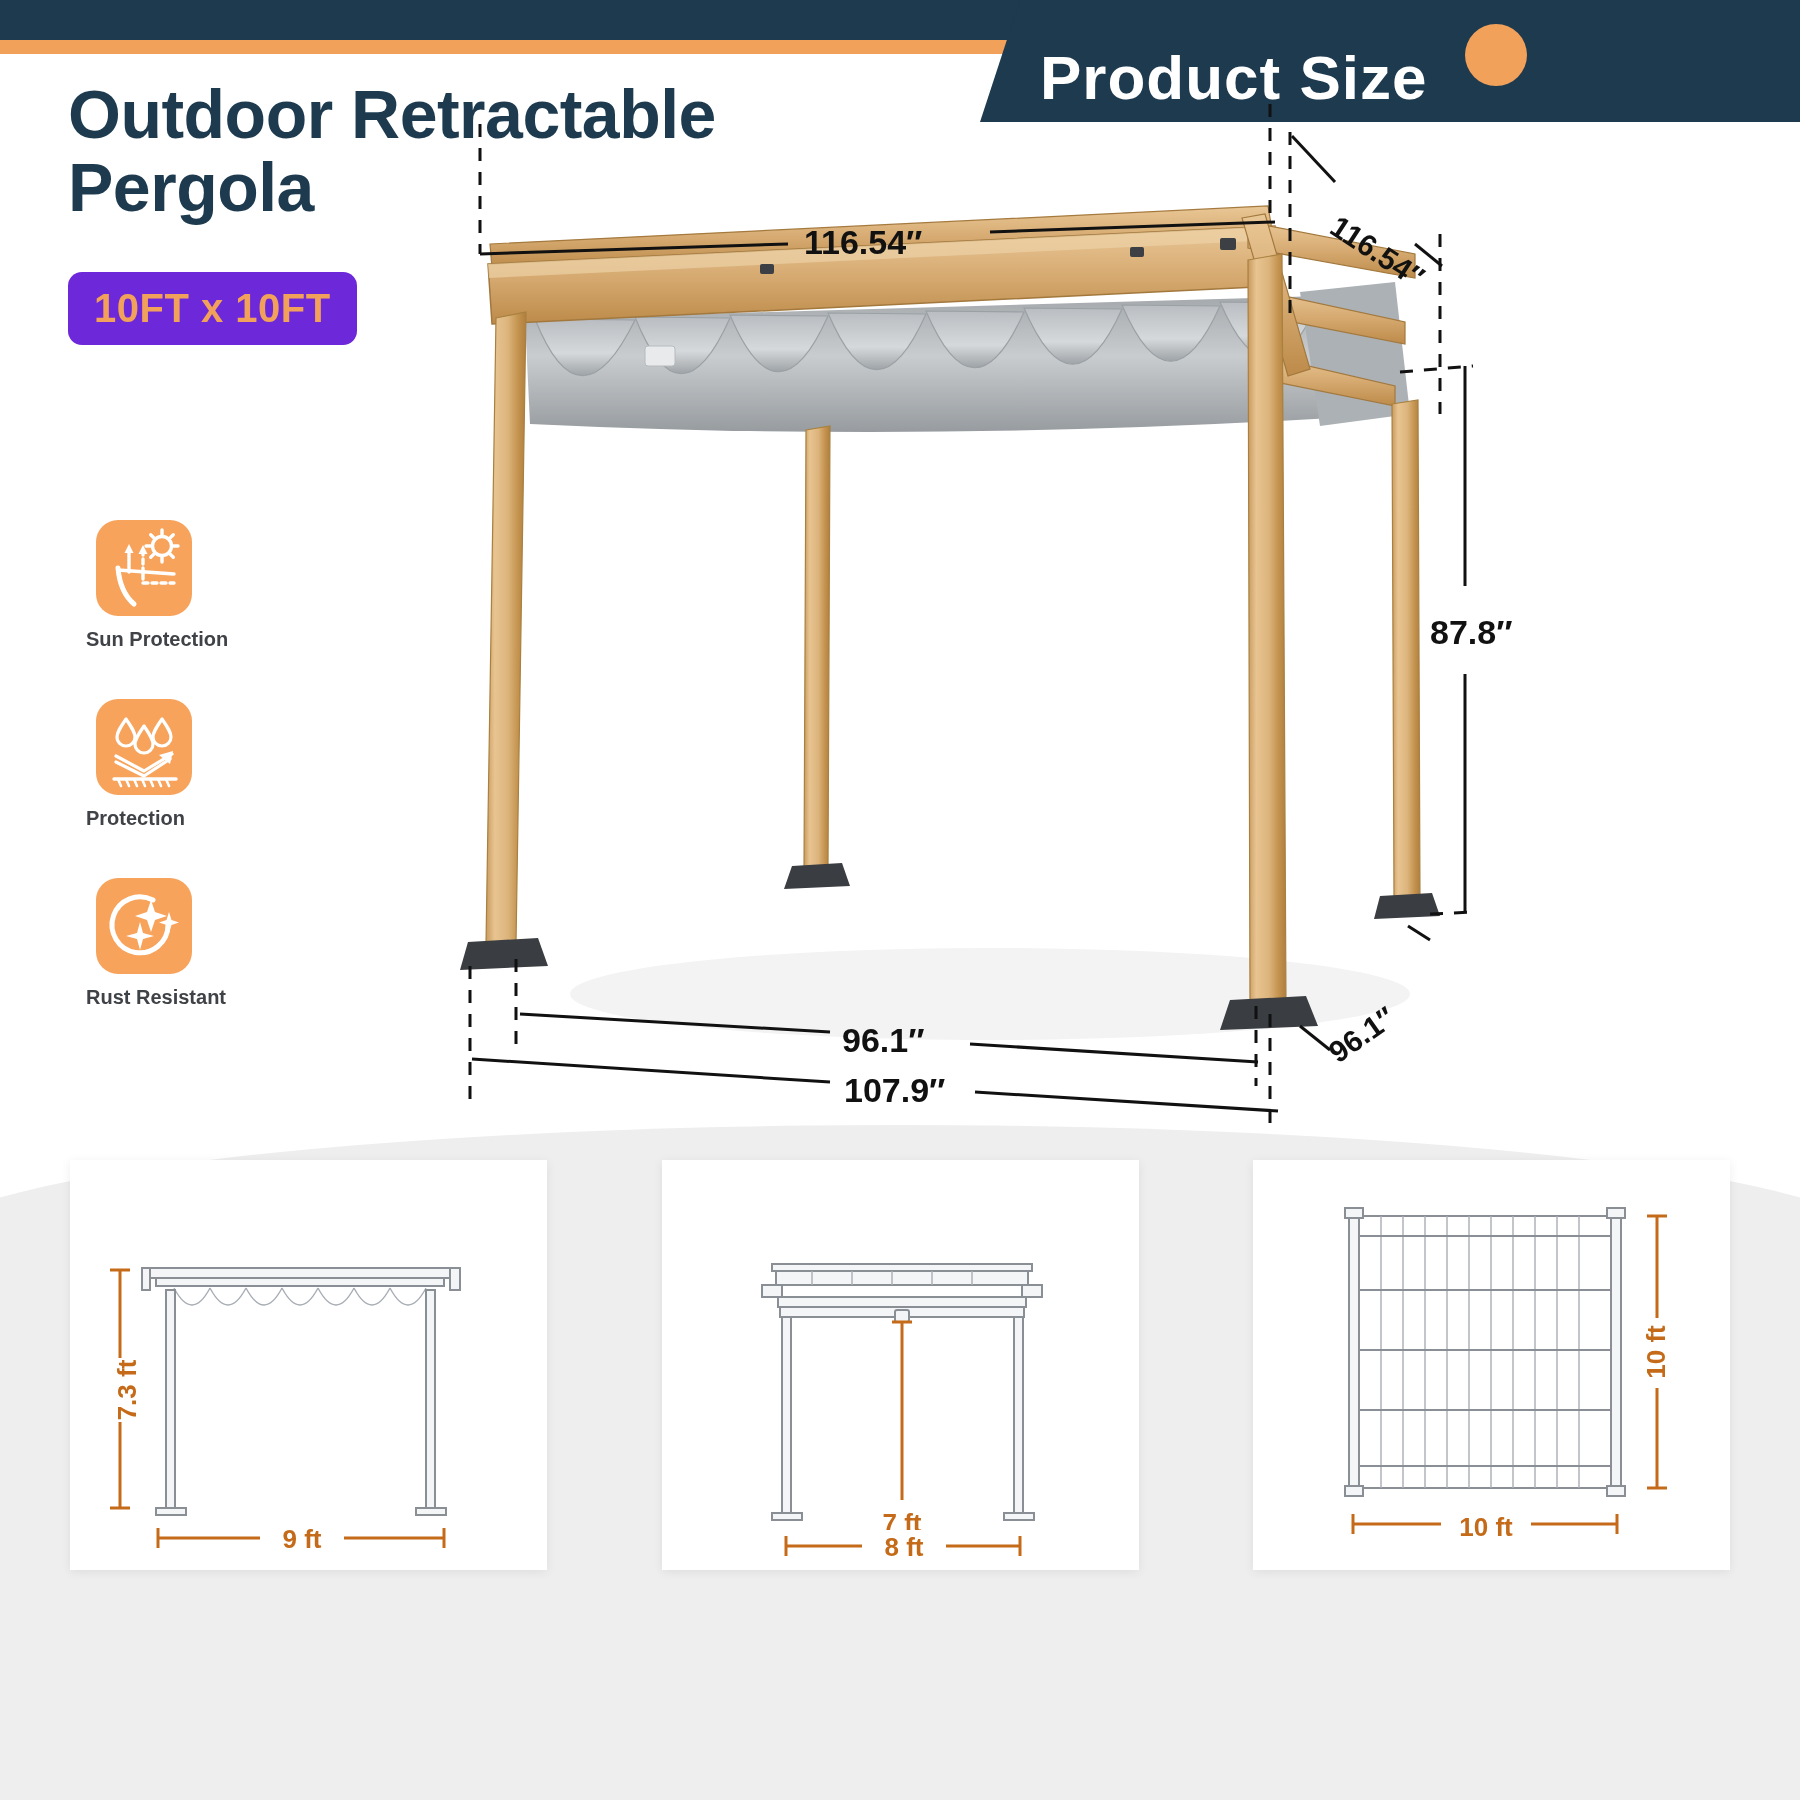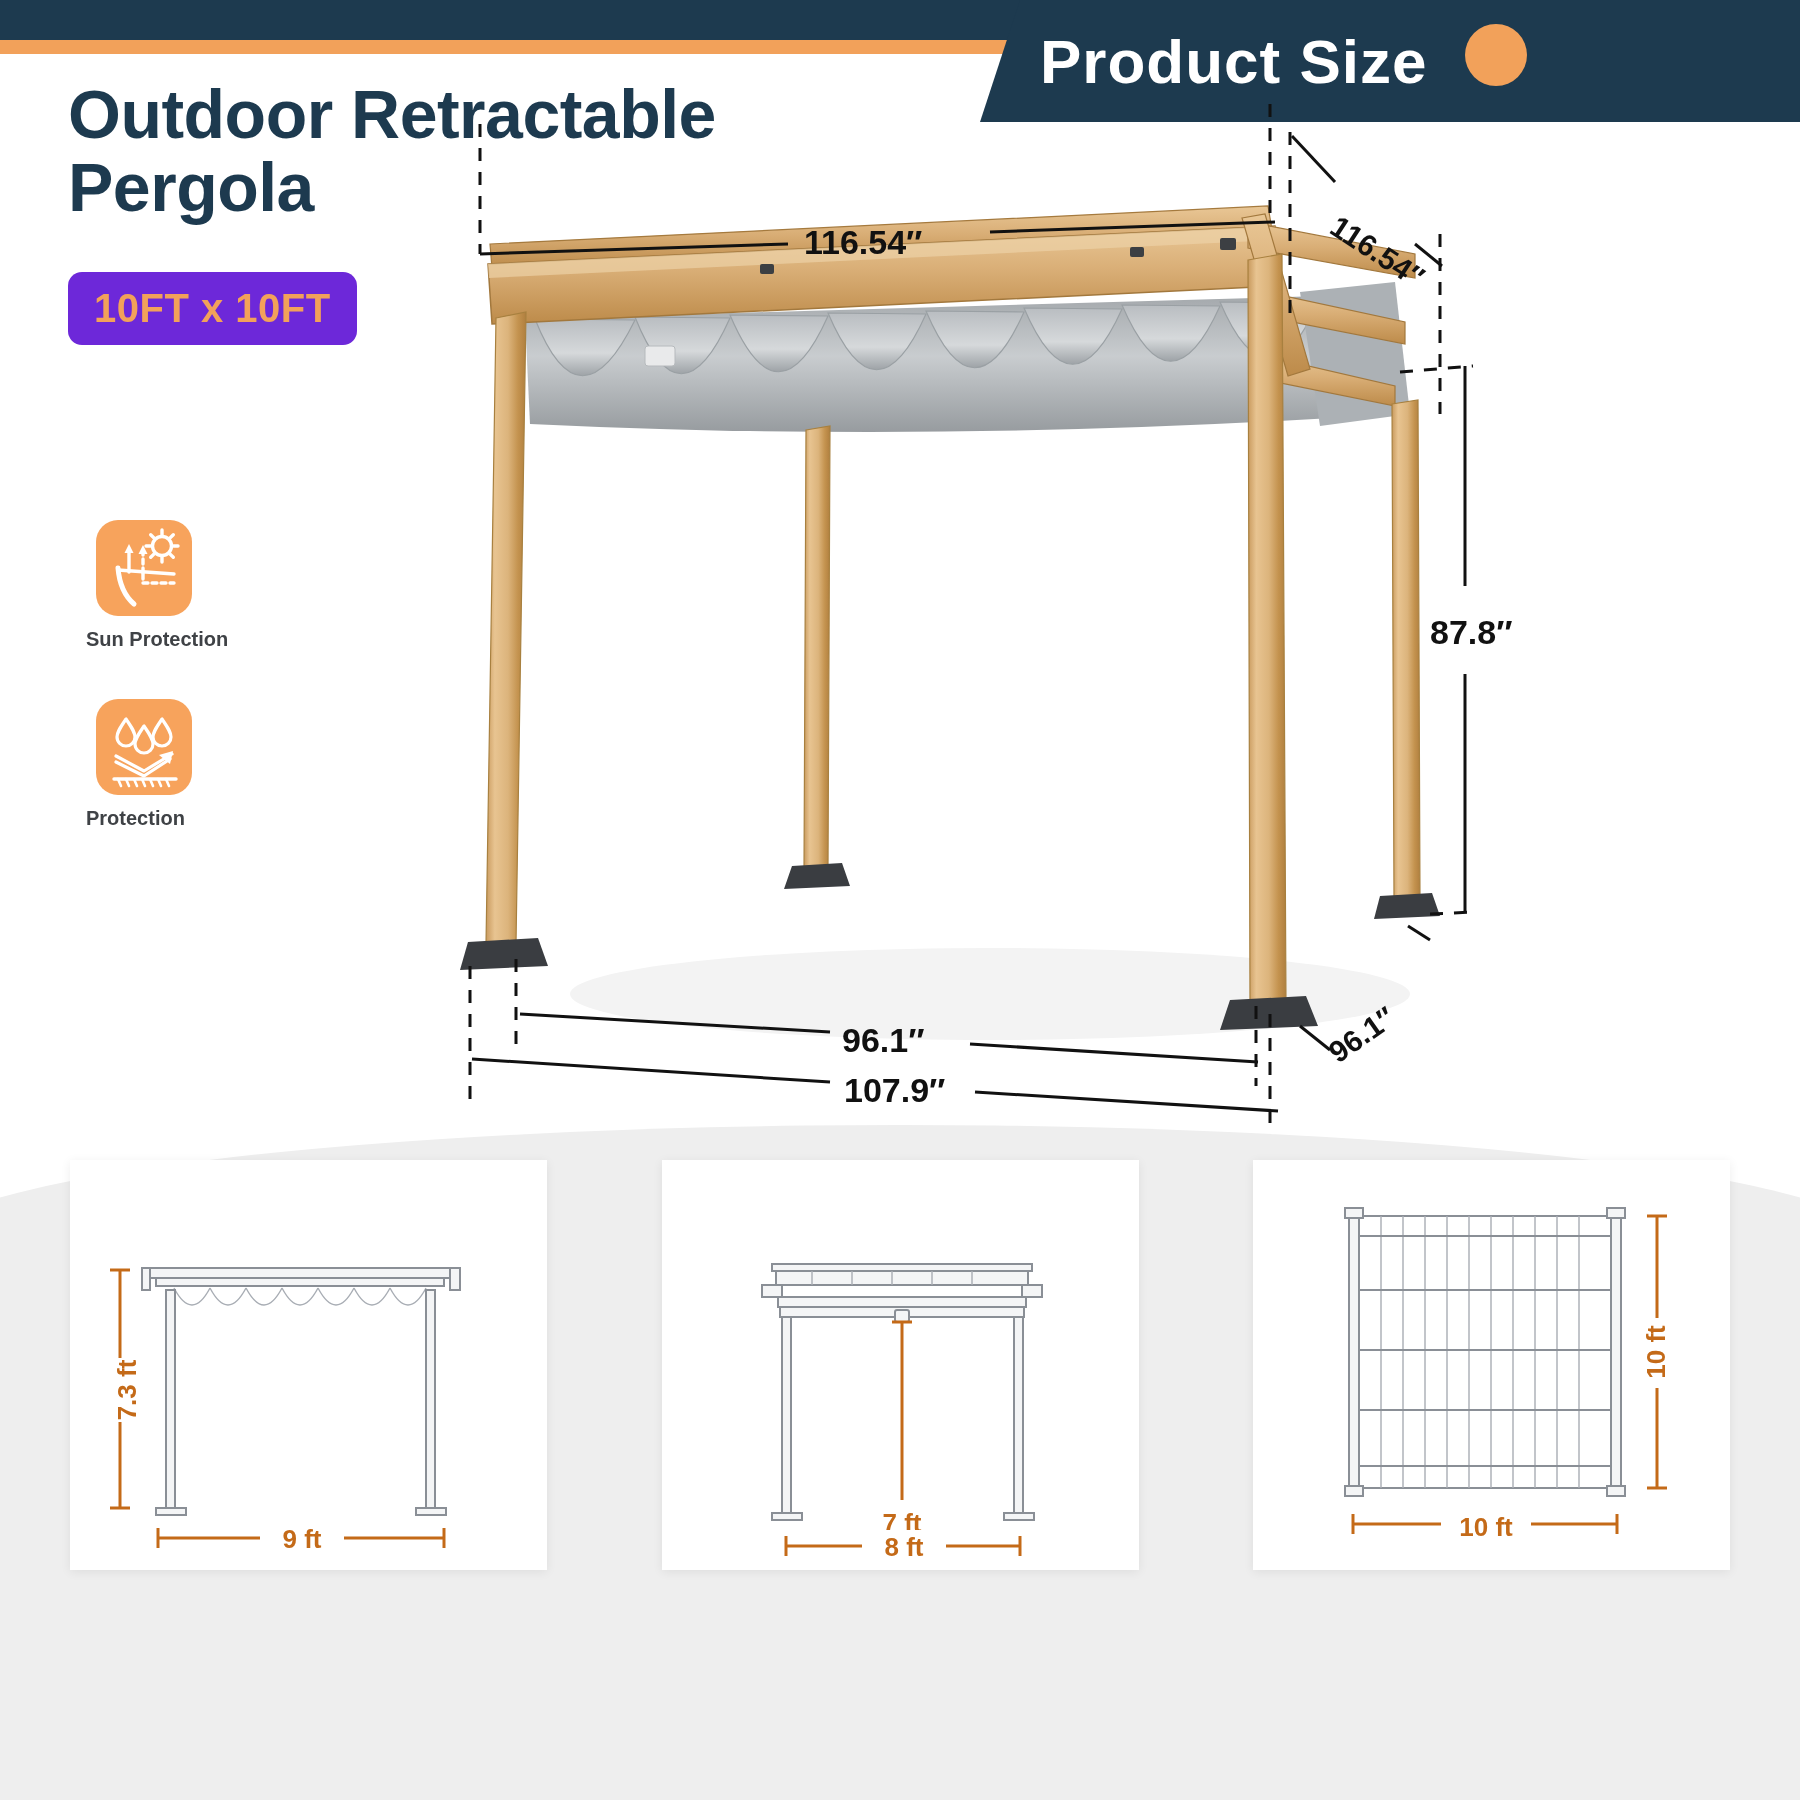--- a/index.html
+++ b/index.html
@@ -19,21 +19,21 @@
   .header-orange {
     position: absolute; top: 40px; left: 0; width: 1020px; height: 14px;
     background: #f2a15a;
   }
   .header-tab {
     position: absolute; top: 0px; left: 980px; width: 820px; height: 122px;
     background: #1d3a4f;
     clip-path: polygon(40px 0, 820px 0, 820px 122px, 0px 122px);
   }
   .product-size-title {
-    position: absolute; top: 26px; left: 1040px;
+    position: absolute; top: 42px; left: 1040px;
     font-size: 62px; font-weight: bold; color: #ffffff;
     letter-spacing: 1px; z-index: 5;
   }
   .orange-dot {
     position: absolute; top: 24px; left: 1465px;
     width: 62px; height: 62px; border-radius: 50%;
     background: #f2a15a; z-index: 4;
   }
 
   
@@ -169,20 +169,35 @@
             <line x1="54" y1="80" x2="57" y2="87"></line>
             <line x1="62" y1="80" x2="65" y2="87"></line>
             <line x1="70" y1="80" x2="73" y2="87"></line>
           </g>
         </g>
       </svg>
     </div>
     <div class="feature-label">Protection</div>
   </div>
 
+  <div class="feature">
+    <div class="feature-icon">
+      <svg width="96" height="96" viewBox="0 0 96 96">
+        <g stroke="#ffffff" fill="none" stroke-width="5" stroke-linecap="round">
+          <path d="M57 22 A28 28 0 1 0 72 47"></path>
+        </g>
+        <g fill="#ffffff" stroke="none">
+          <path d="M55 22 L59 34 L71 38 L59 42 L55 54 L51 42 L39 38 L51 34 Z"></path>
+          <path d="M44 44 L47 55 L58 58 L47 61 L44 72 L41 61 L30 58 L41 55 Z"></path>
+          <path d="M73 34 L75.5 42 L83 44.5 L75.5 47 L73 55 L70.5 47 L63 44.5 L70.5 42 Z"></path>
+        </g>
+      </svg>
+    </div>
+    <div class="feature-label">Rust Resistant</div>
+  </div>
 
 </div>
 
 <div class="photo-stage">
   <svg class="diagram" width="1080" height="960" viewBox="0 0 1080 960">
     <defs>
       <linearGradient id="woodV" x1="0" y1="0" x2="1" y2="0">
         <stop offset="0%" stop-color="#c99a5e"></stop>
         <stop offset="22%" stop-color="#e8c491"></stop>
         <stop offset="55%" stop-color="#dcb47c"></stop>

